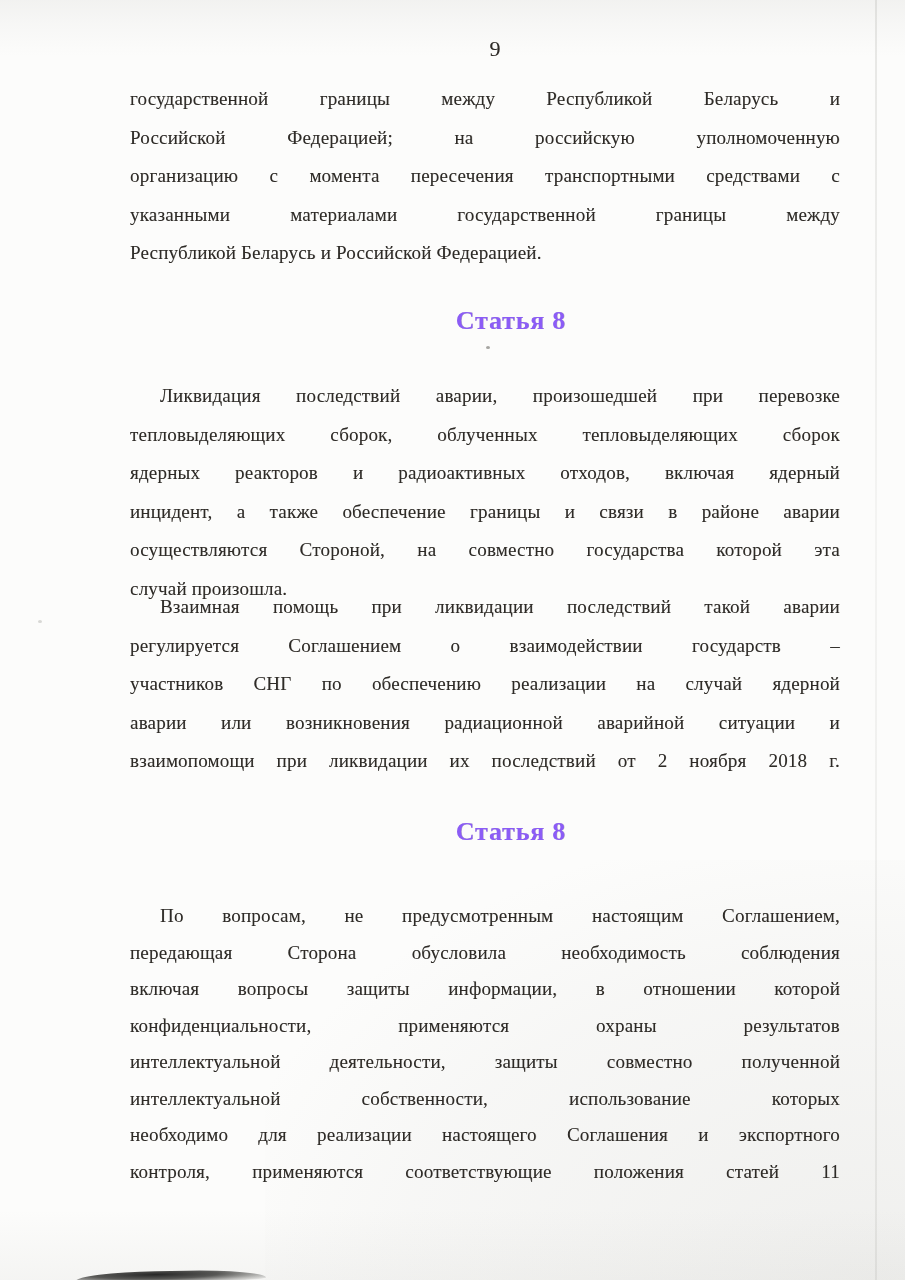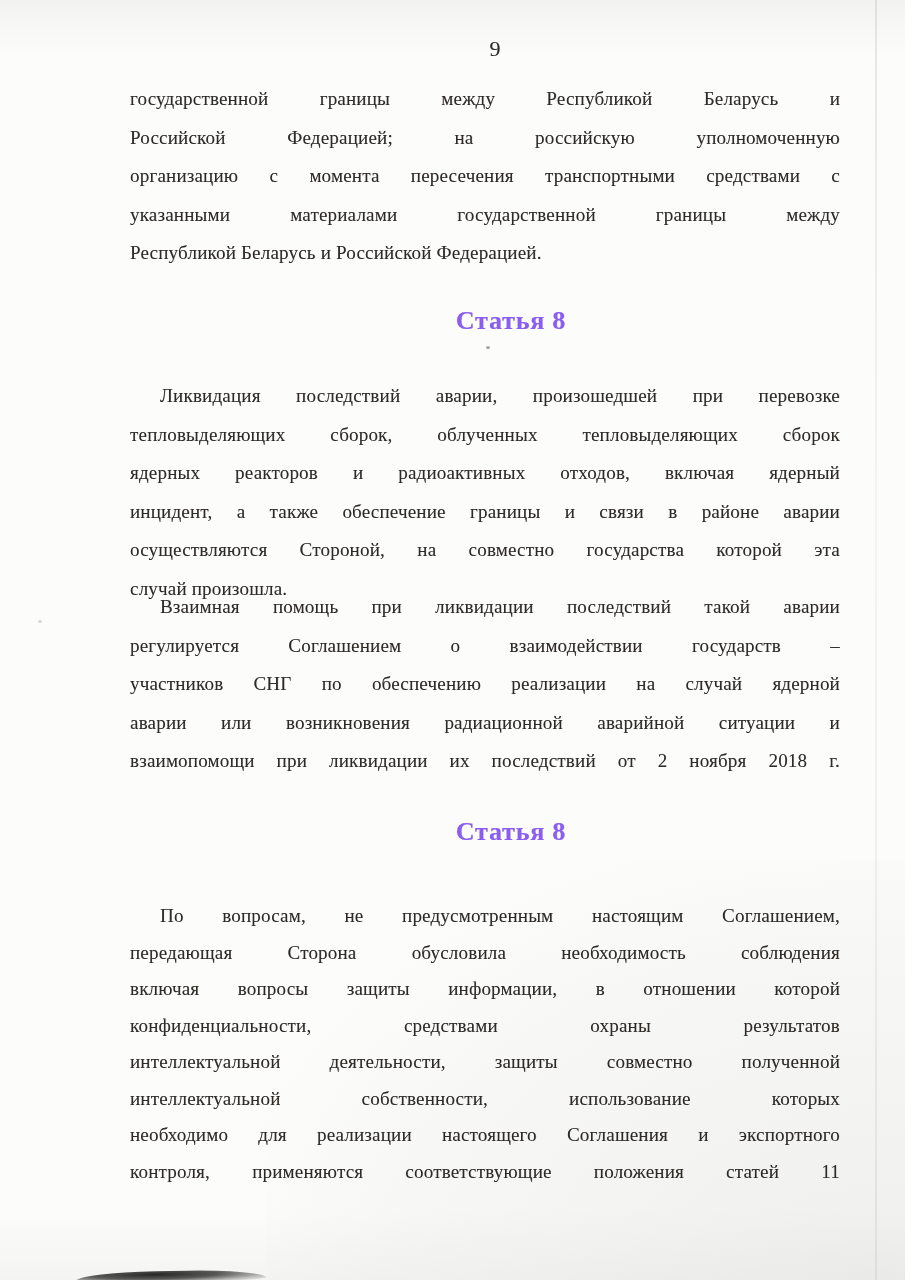--- a/index.html
+++ b/index.html
@@ -172,21 +172,21 @@
   </div>
 
   <div class="block heading" style="top: 813px;">
     <span class="h-inner">Статья 8</span>
   </div>
 
   <div class="block para tight" style="top: 898px;">
     <div class="line indent">По вопросам, не предусмотренным настоящим Соглашением,</div>
     <div class="line">передающая Сторона обусловила необходимость соблюдения</div>
     <div class="line">включая вопросы защиты информации, в отношении которой</div>
-    <div class="line">конфиденциальности, средствами охраны результатов</div>
+    <div class="line">конфиденциальности, применяются охраны результатов</div>
     <div class="line">интеллектуальной деятельности, защиты совместно полученной</div>
     <div class="line">интеллектуальной собственности, использование которых</div>
     <div class="line">необходимо для реализации настоящего Соглашения и экспортного</div>
     <div class="line">контроля, применяются соответствующие положения статей 11</div>
   </div>
 
   <div class="smudge"></div>
 
 </div>
 

